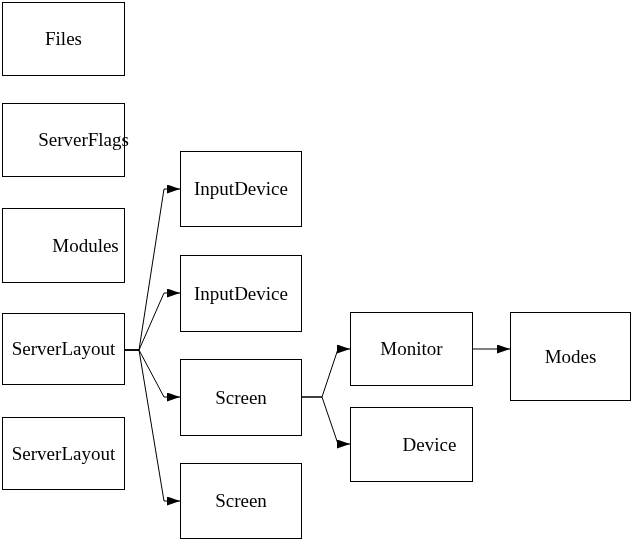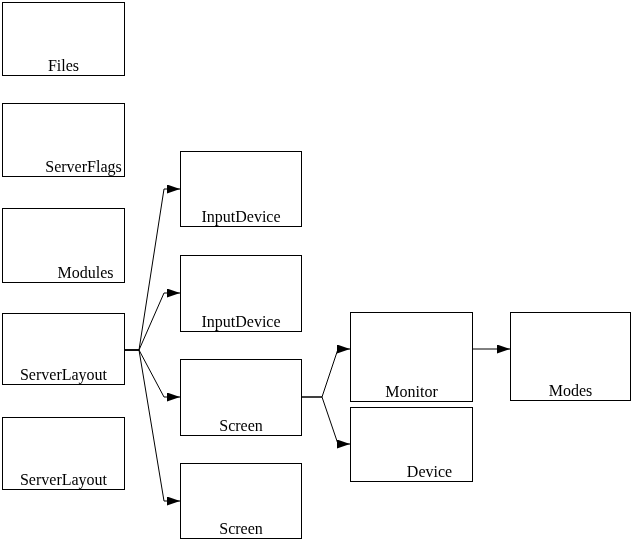--- a/index.html
+++ b/index.html
@@ -14,23 +14,23 @@
     background: #ffffff;
     overflow: hidden;
     font-family: "Liberation Serif", "DejaVu Serif", serif;
   }
   .node {
     position: absolute;
     box-sizing: border-box;
     border: 1px solid #000000;
     background: #ffffff;
     display: flex;
-    align-items: flex-end;
+    align-items: center;
     justify-content: center;
-    font-size: 16px;
+    font-size: 19px;
     color: #000000;
     white-space: nowrap;
   }
   #edges-svg {
     position: absolute;
     left: 0;
     top: 0;
     width: 634px;
     height: 540px;
     pointer-events: none;
@@ -76,21 +76,21 @@
     </div>
     <div class="node" style="left: 180px; top: 255px; width: 122px; height: 77px; border-color: rgb(0, 0, 0); color: rgb(0, 0, 0);">
       <span>InputDevice</span>
     </div>
     <div class="node" style="left: 180px; top: 359px; width: 122px; height: 77px; border-color: rgb(0, 0, 0); color: rgb(0, 0, 0);">
       <span>Screen</span>
     </div>
     <div class="node" style="left: 180px; top: 463px; width: 122px; height: 76px; border-color: rgb(0, 0, 0); color: rgb(0, 0, 0);">
       <span>Screen</span>
     </div>
-    <div class="node" style="left: 350px; top: 312px; width: 123px; height: 90px; border-color: rgb(0, 0, 0); color: rgb(0, 0, 0);">
+    <div class="node" style="left: 350px; top: 312px; width: 123px; height: 74px; border-color: rgb(0, 0, 0); color: rgb(0, 0, 0);">
       <span>Monitor</span>
     </div>
     <div class="node" style="left: 350px; top: 407px; width: 123px; height: 75px; border-color: rgb(0, 0, 0); color: rgb(0, 0, 0); padding-left: 36px;">
       <span>Device</span>
     </div>
     <div class="node" style="left: 510px; top: 312px; width: 121px; height: 89px; border-color: rgb(0, 0, 0); color: rgb(0, 0, 0);">
       <span>Modes</span>
     </div>
   </div>
 

